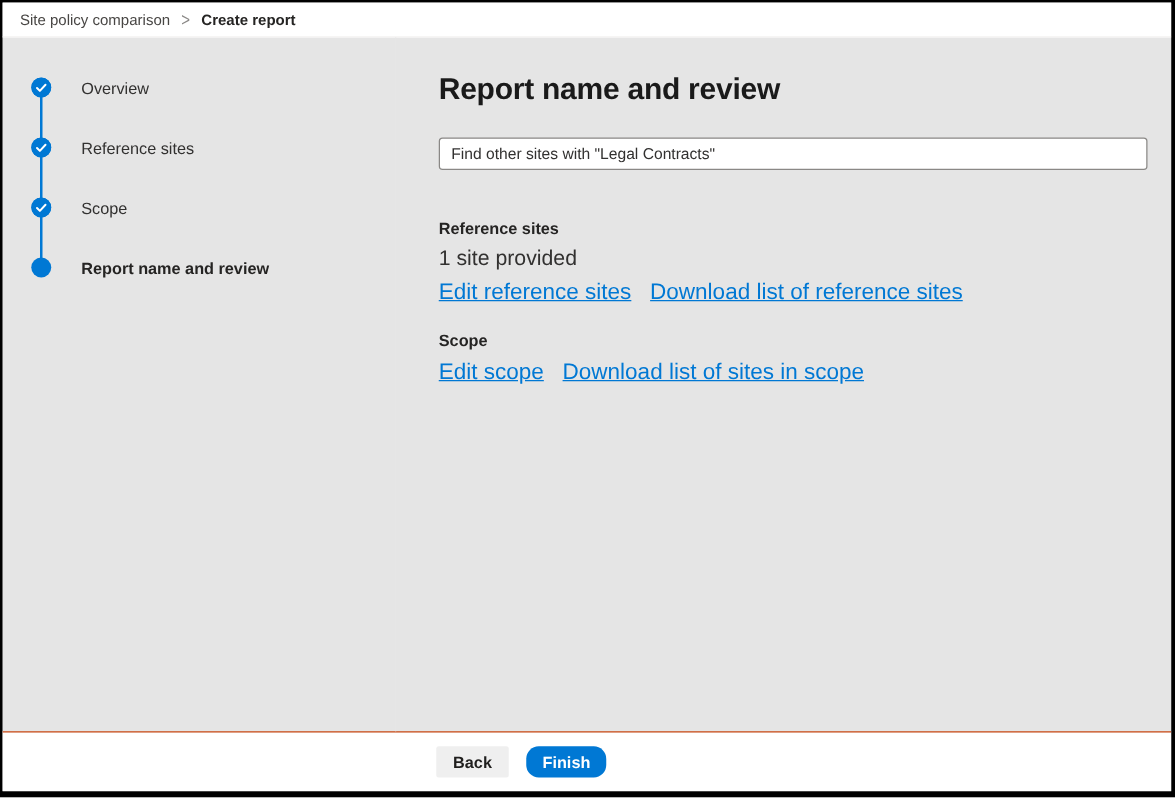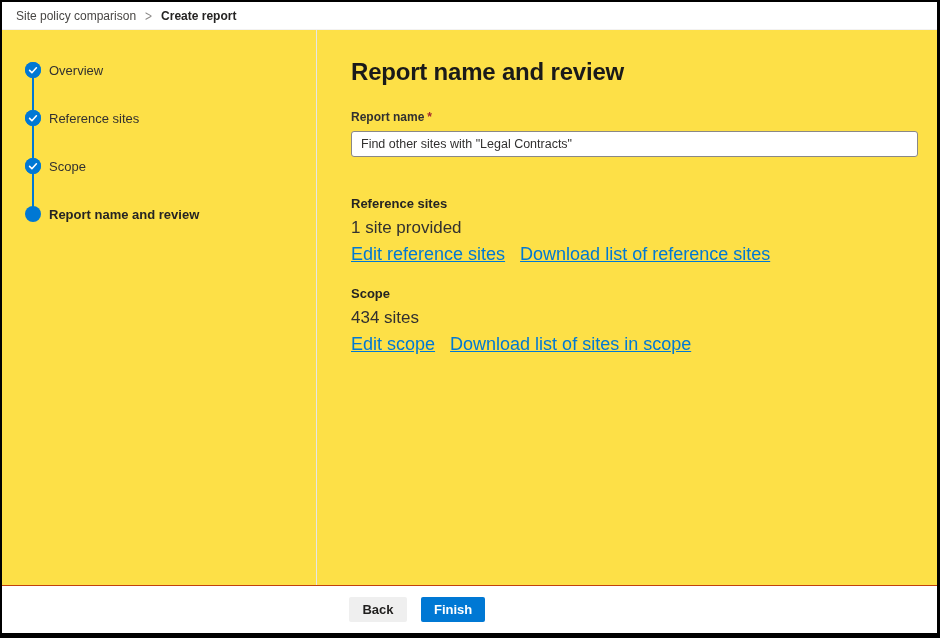--- a/index.html
+++ b/index.html
@@ -3,21 +3,21 @@
 <meta charset="utf-8">
 <style>
   * { margin:0; padding:0; box-sizing:border-box; }
   html,body { background:#fff; }
   body { font-family:"Liberation Sans", sans-serif; color:#323130; }
 
   .frame {
     width:940px; height:638px;
     border:solid #000;
     border-width:2px 3px 5px 2px;
-    background:#fde047;
+    background:#e5e5e5;
     display:flex; flex-direction:column;
     overflow:hidden;
   }
 
   
   .breadcrumb {
     flex:0 0 28px;
     display:flex; align-items:center;
     padding:0 14px; gap:9px;
     font-size:12px;
@@ -36,21 +36,21 @@
     width:315px; flex:0 0 315px;
     border-right:1px solid #e6e6e6;
     position:relative;
     padding:32px 0 0 23px;
   }
   .step-line {
     position:absolute; left:30px; top:40px;
     width:2px; height:143px;
     background:#0078d4;
   }
-  .step { display:flex; align-items:center; gap:8px; height:16px; margin-bottom:32px; position:relative; cursor:pointer; }
+  .step { display:flex; align-items:center; gap:24px; height:16px; margin-bottom:32px; position:relative; cursor:pointer; }
   .step-circle {
     width:16px; height:16px; border-radius:50%;
     background:#0078d4; flex:0 0 16px;
     display:flex; align-items:center; justify-content:center;
   }
   .step-circle svg { display:block; }
   .step-label { font-size:13px; color:#323130; }
   .step.current .step-label { font-weight:700; color:#252423; }
 
   
@@ -86,21 +86,21 @@
     background:#fff;
   }
   .btn {
     height:25px; min-width:58px; padding:0 13px;
     border:none; border-radius:2px;
     font-size:13px; font-weight:700;
     font-family:"Liberation Sans", sans-serif;
     cursor:pointer; display:flex; align-items:center; justify-content:center;
   }
   .btn-back { background:#efefef; color:#201f1e; }
-  .btn-finish { background:#0078d4; color:#fff; }
+  .btn-finish { background:#0078d4; color:#fff;border-radius:10px; }
 </style>
 </head>
 <body>
 
 <div class="frame">
 
   <div class="breadcrumb">
     <span class="crumb-parent">Site policy comparison</span>
     <span class="crumb-sep">&gt;</span>
     <span class="crumb-current">Create report</span>
@@ -143,37 +143,33 @@
 
       <div class="step current">
         <span class="step-circle"></span>
         <span class="step-label">Report name and review</span>
       </div>
     </div>
 
     <div class="main">
       <div class="page-title">Report name and review</div>
 
-      <div class="field-label">
-        <span>Report name</span><span class="required-marker">*</span>
-      </div>
       <input class="text-input" type="text" value="Find other sites with &quot;Legal Contracts&quot;" style="">
 
       <div class="review-section first">
         <div class="section-title">Reference sites</div>
         <div class="section-summary">1 site provided</div>
         <div class="section-links">
           <a>Edit reference sites</a>
           <a>Download list of reference sites</a>
         </div>
       </div>
 
       <div class="review-section second">
         <div class="section-title">Scope</div>
-        <div class="section-summary">434 sites</div>
         <div class="section-links">
           <a>Edit scope</a>
           <a>Download list of sites in scope</a>
         </div>
       </div>
     </div>
   </div>
 
   <div class="footer">
     <button class="btn btn-back">Back</button>

